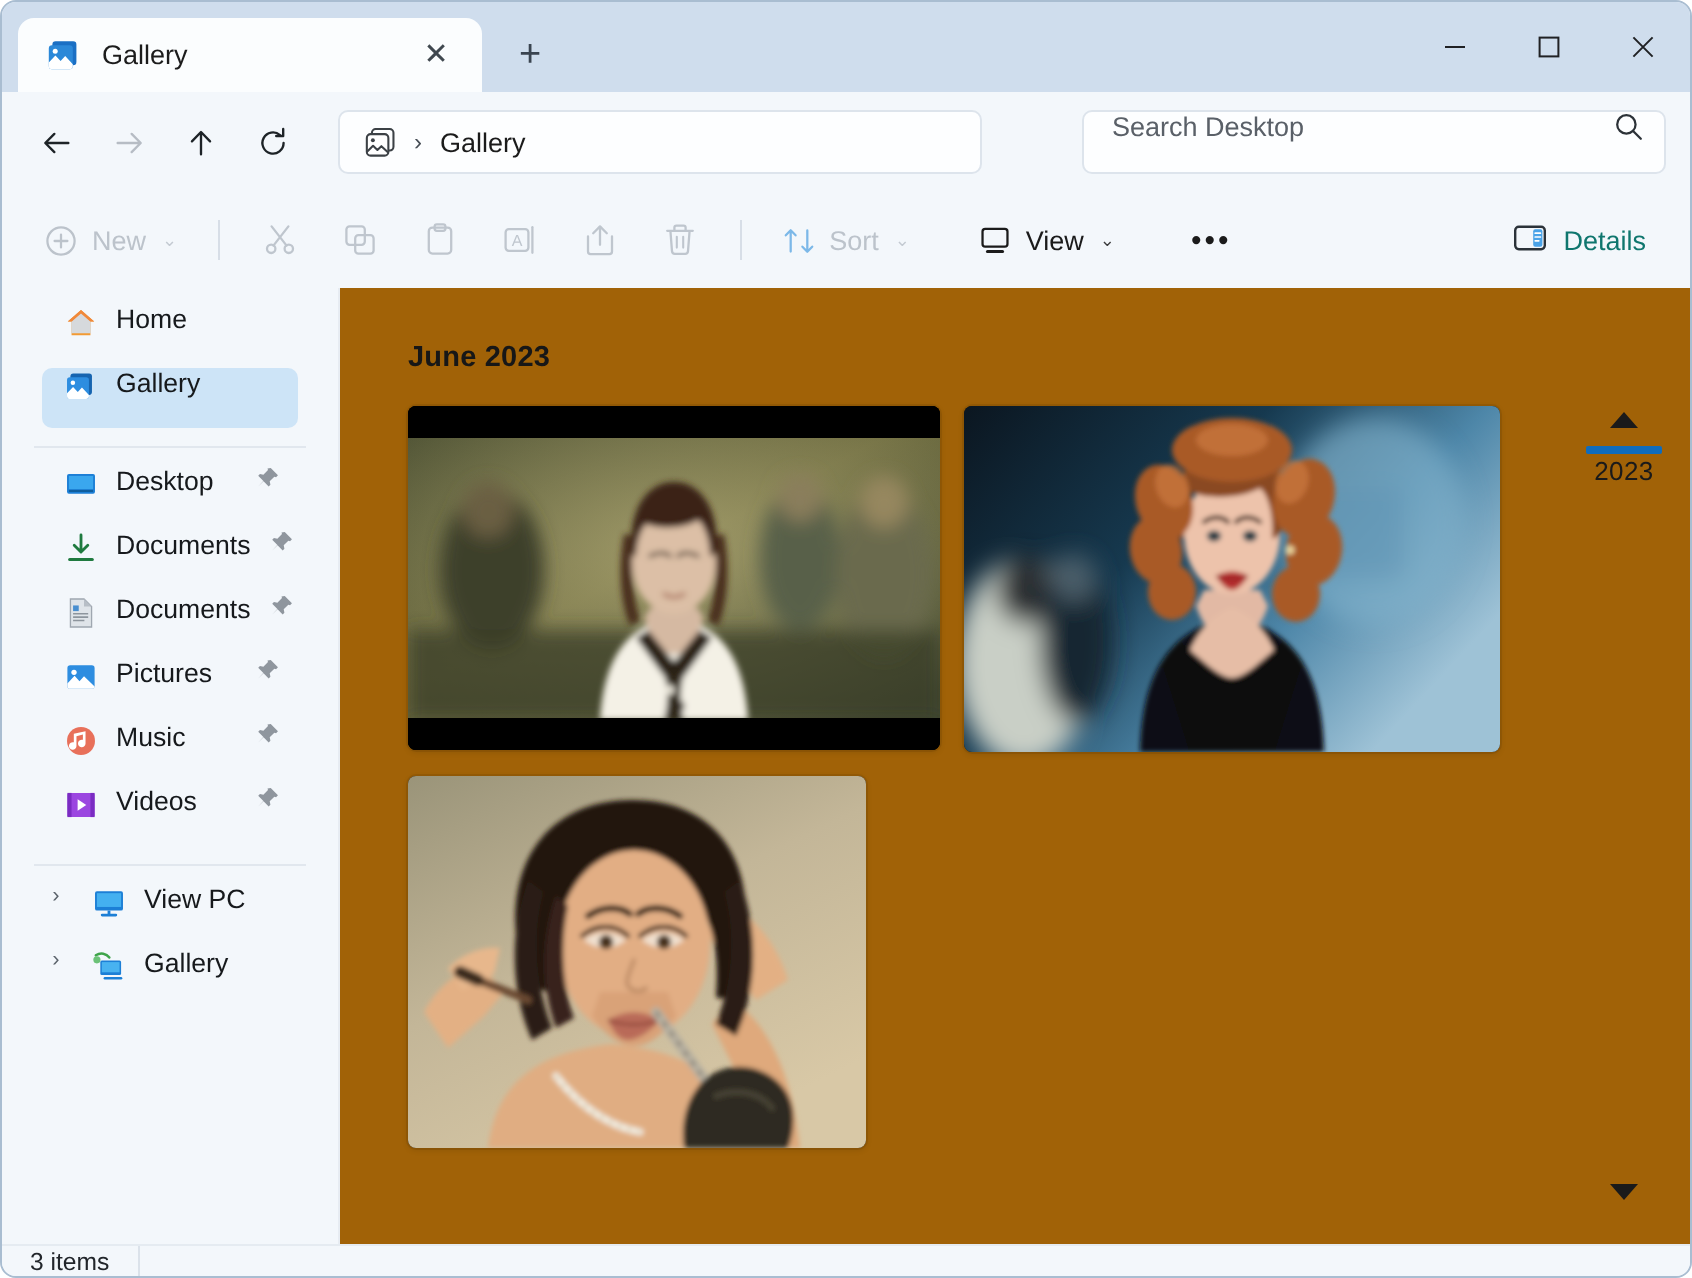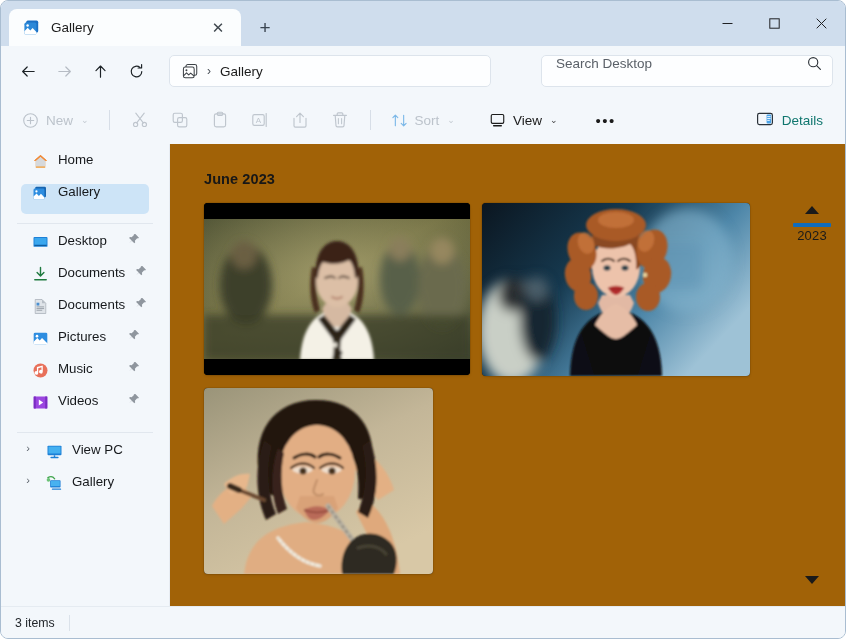--- a/index.html
+++ b/index.html
@@ -268,21 +268,21 @@
   }
   .rail-year {
     font-size: 13px;
     color: #1a1a1a;
     margin-top: 1px;
     letter-spacing: .2px;
   }
 
   
   .statusbar {
-    height: 32px;
+    height: 16px;
     flex: 0 0 auto;
     background: #f3f7fb;
     border-top: 1px solid #e5ebf1;
     display: flex;
     align-items: center;
     padding: 0 14px;
     gap: 14px;
   }
   .status-text { font-size: 12.3px; color: #22262b; }
   .status-div { width: 1px; height: 16px; background: #dbe2ea; }

